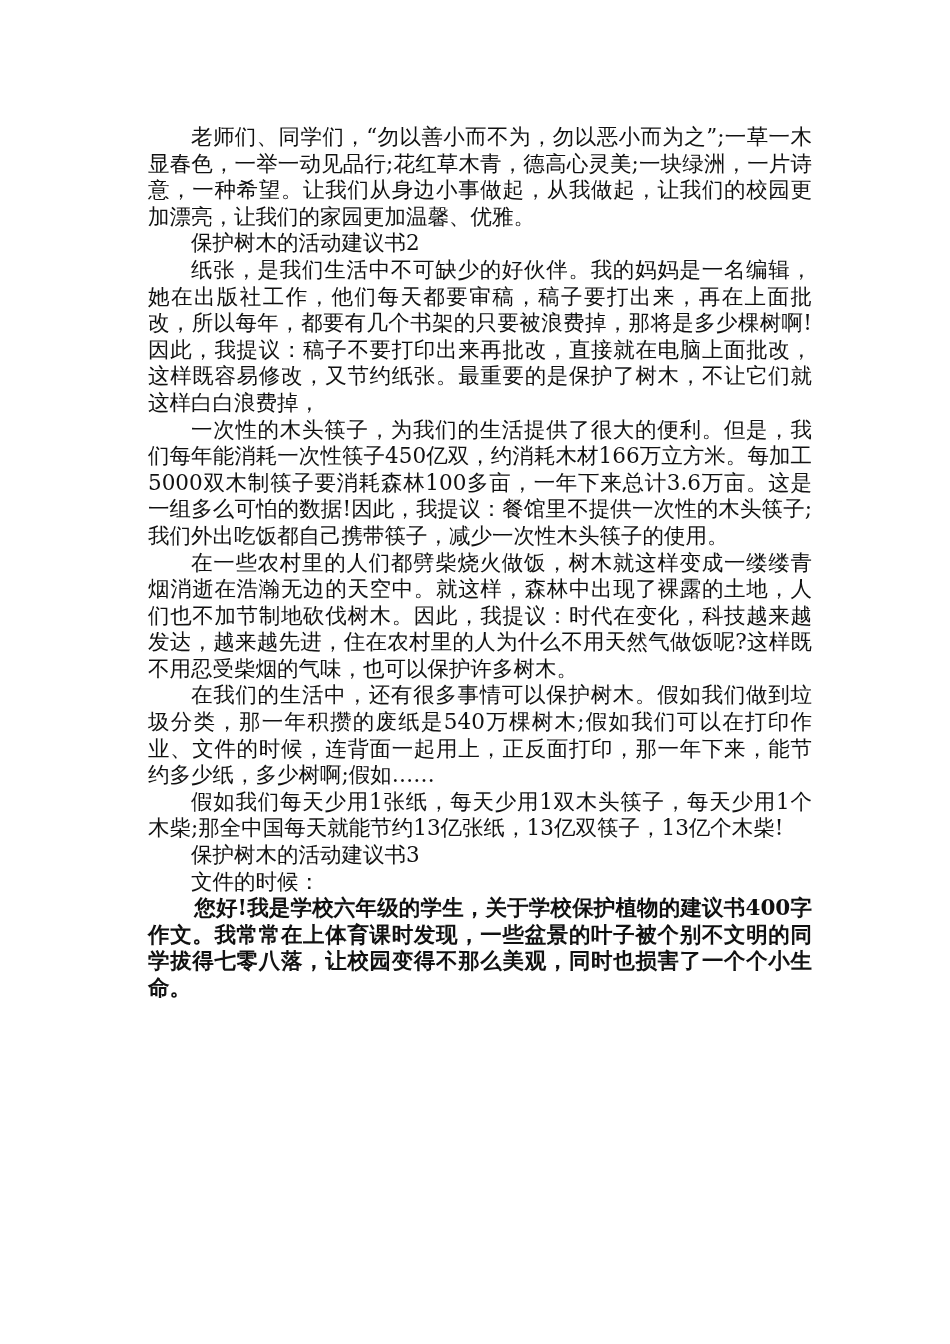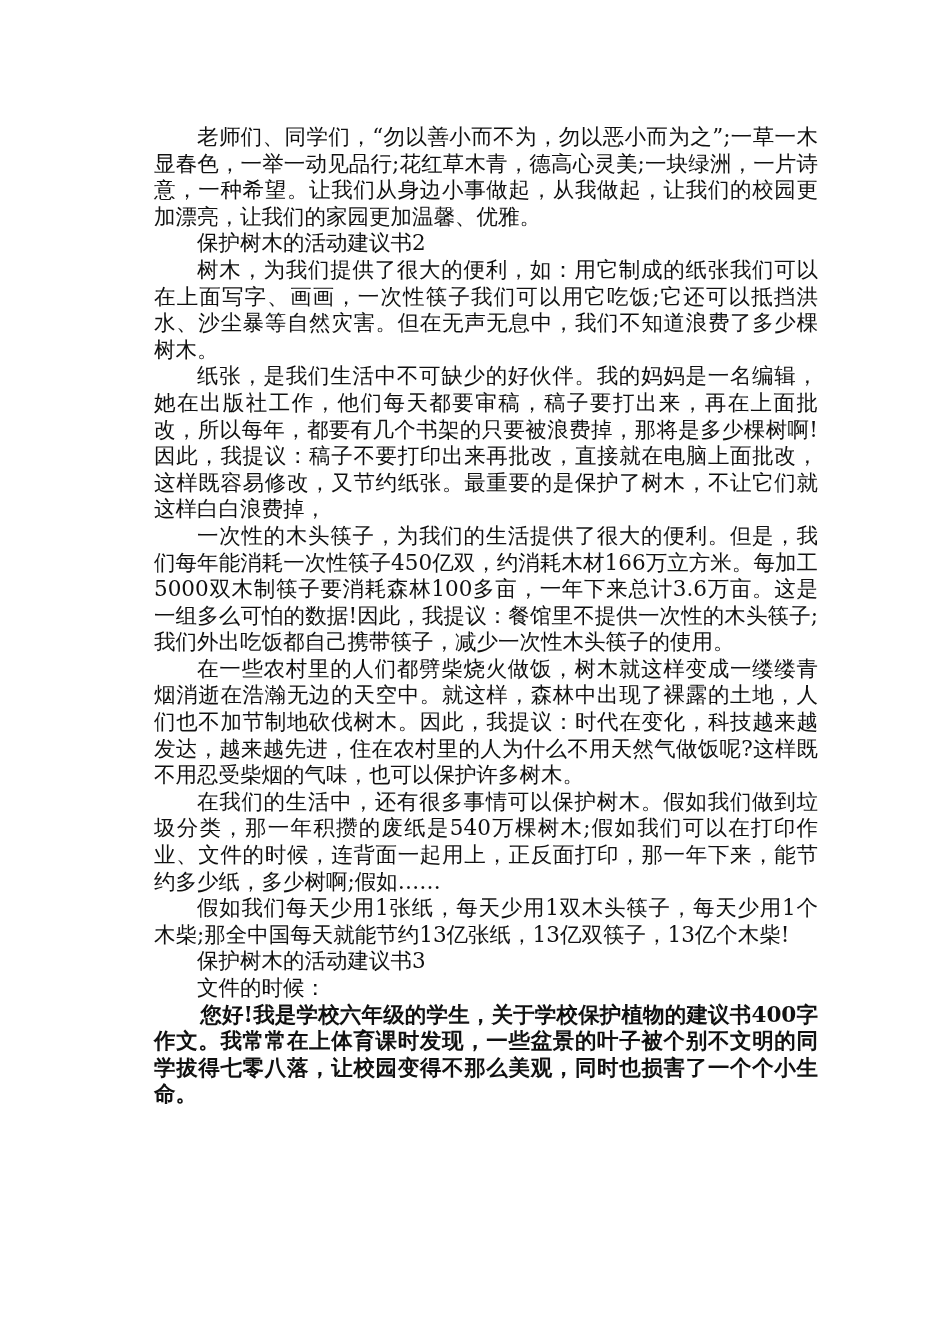--- a/index.html
+++ b/index.html
@@ -1,37 +1,36 @@
 <!DOCTYPE html>
 <html><head>
   <meta charset="utf-8">
   <style>
     html, body { margin: 0; padding: 0; background: #ffffff; }
     body { width: 950px; height: 1344px; position: relative; overflow: hidden; }
     .page {
       position: absolute;
-      left: 154px;
+      left: 148px;
       top: 124px;
       width: 664px;
       font-family: "DejaVu Serif", "Liberation Serif", serif;
       font-size: 21.5px;
       line-height: 26.6px;
       color: #111111;
     }
     .para { margin: 0; text-align: justify; text-align-last: left; word-break: break-all; }
     .indent { text-indent: 2em; }
     .indent-plus { text-indent: 2.15em; font-weight: bold; }
   </style>
 </head>
 <body>
 
 <div class="page">
   <p class="para indent">老师们、同学们，“勿以善小而不为，勿以恶小而为之”;一草一木显春色，一举一动见品行;花红草木青，德高心灵美;一块绿洲，一片诗意，一种希望。让我们从身边小事做起，从我做起，让我们的校园更加漂亮，让我们的家园更加温馨、优雅。</p>
   <p class="para indent">保护树木的活动建议书2</p>
-  <p class="para indent">树木，为我们提供了很大的便利，如：用它制成的纸张我们可以在上面写字、画画，一次性筷子我们可以用它吃饭;它还可以抵挡洪水、沙尘暴等自然灾害。但在无声无息中，我们不知道浪费了多少棵树木。</p>
   <p class="para indent">纸张，是我们生活中不可缺少的好伙伴。我的妈妈是一名编辑，她在出版社工作，他们每天都要审稿，稿子要打出来，再在上面批改，所以每年，都要有几个书架的只要被浪费掉，那将是多少棵树啊!因此，我提议：稿子不要打印出来再批改，直接就在电脑上面批改，这样既容易修改，又节约纸张。最重要的是保护了树木，不让它们就这样白白浪费掉，</p>
   <p class="para indent">一次性的木头筷子，为我们的生活提供了很大的便利。但是，我们每年能消耗一次性筷子450亿双，约消耗木材166万立方米。每加工5000双木制筷子要消耗森林100多亩，一年下来总计3.6万亩。这是一组多么可怕的数据!因此，我提议：餐馆里不提供一次性的木头筷子;我们外出吃饭都自己携带筷子，减少一次性木头筷子的使用。</p>
   <p class="para indent">在一些农村里的人们都劈柴烧火做饭，树木就这样变成一缕缕青烟消逝在浩瀚无边的天空中。就这样，森林中出现了裸露的土地，人们也不加节制地砍伐树木。因此，我提议：时代在变化，科技越来越发达，越来越先进，住在农村里的人为什么不用天然气做饭呢?这样既不用忍受柴烟的气味，也可以保护许多树木。</p>
   <p class="para indent">在我们的生活中，还有很多事情可以保护树木。假如我们做到垃圾分类，那一年积攒的废纸是540万棵树木;假如我们可以在打印作业、文件的时候，连背面一起用上，正反面打印，那一年下来，能节约多少纸，多少树啊;假如……</p>
   <p class="para indent">假如我们每天少用1张纸，每天少用1双木头筷子，每天少用1个木柴;那全中国每天就能节约13亿张纸，13亿双筷子，13亿个木柴!</p>
   <p class="para indent">保护树木的活动建议书3</p>
   <p class="para indent">文件的时候：</p>
   <p class="para indent-plus">您好!我是学校六年级的学生，关于学校保护植物的建议书400字作文。我常常在上体育课时发现，一些盆景的叶子被个别不文明的同学拔得七零八落，让校园变得不那么美观，同时也损害了一个个小生命。</p>
 </div>
 

